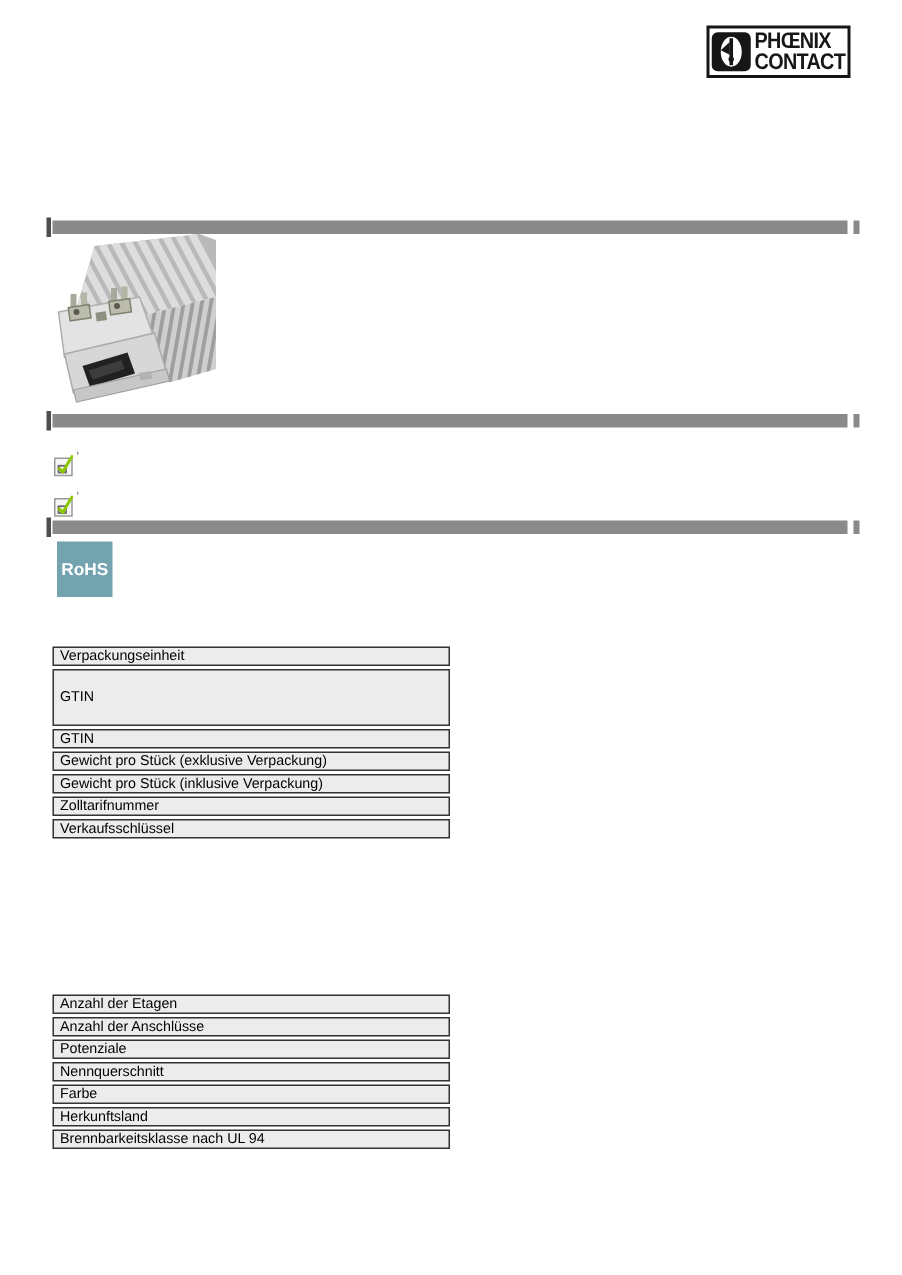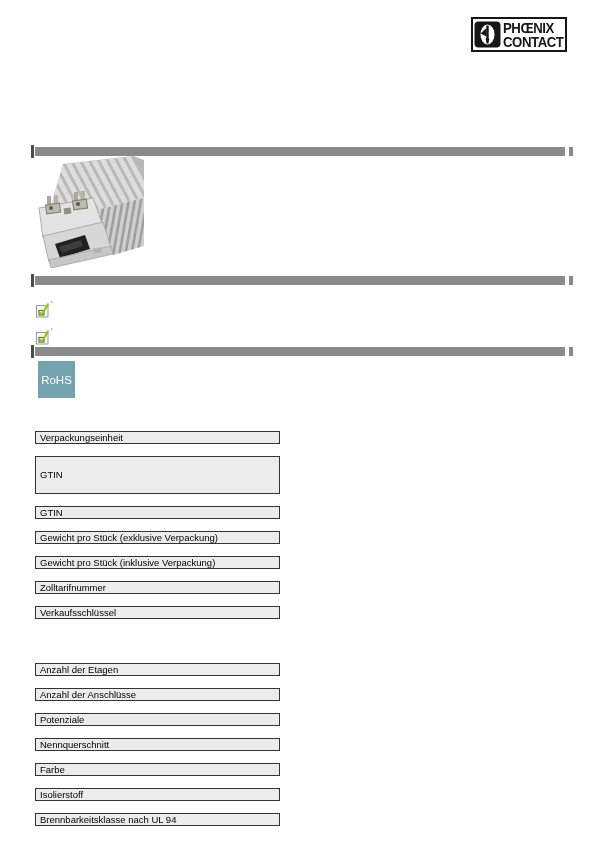--- a/index.html
+++ b/index.html
@@ -62,28 +62,28 @@
   #check-item-1{top:303px;}
   #check-item-2{top:330px;}
   .check-item .mark{
     position:absolute; left:15px; top:-4px; font-size:9px; color:#7a7a7a;
   }
   
   .rohs-badge{
     position:absolute; left:38px; top:361px; width:37px; height:37px;
     background:var(--rohs_bg); color:#fff;
     display:flex; align-items:center; justify-content:center;
-    font-weight:normal; font-size:11.5px; letter-spacing:0;
+    font-weight:bold; font-size:11.5px; letter-spacing:0;
   }
   
   .spec-table{position:absolute; left:35px; width:265px;}
   #ordering-table{top:431px;}
   #technical-table{top:663px;}
   .spec-row{
-    width:245px; height:13px; margin-bottom:12px;
+    width:265px; height:13px; margin-bottom:2px;
     background:var(--cell_bg);
     border:1px solid var(--cell_border);
     font-size:9.5px; line-height:10px;
     display:flex; align-items:center; padding-left:4px;
     white-space:nowrap; overflow:hidden;
   }
   .spec-row.tall{height:38px;}
 </style>
 </head>
 <body>
@@ -250,18 +250,18 @@
   <div class="spec-row">
       <span>Potenziale</span>
     </div>
   <div class="spec-row">
       <span>Nennquerschnitt</span>
     </div>
   <div class="spec-row">
       <span>Farbe</span>
     </div>
   <div class="spec-row">
-      <span>Isolierstoff</span>
+      <span>Herkunftsland</span>
     </div>
   <div class="spec-row">
       <span>Brennbarkeitsklasse nach UL 94</span>
     </div>
 </div>
 
 </body></html>

